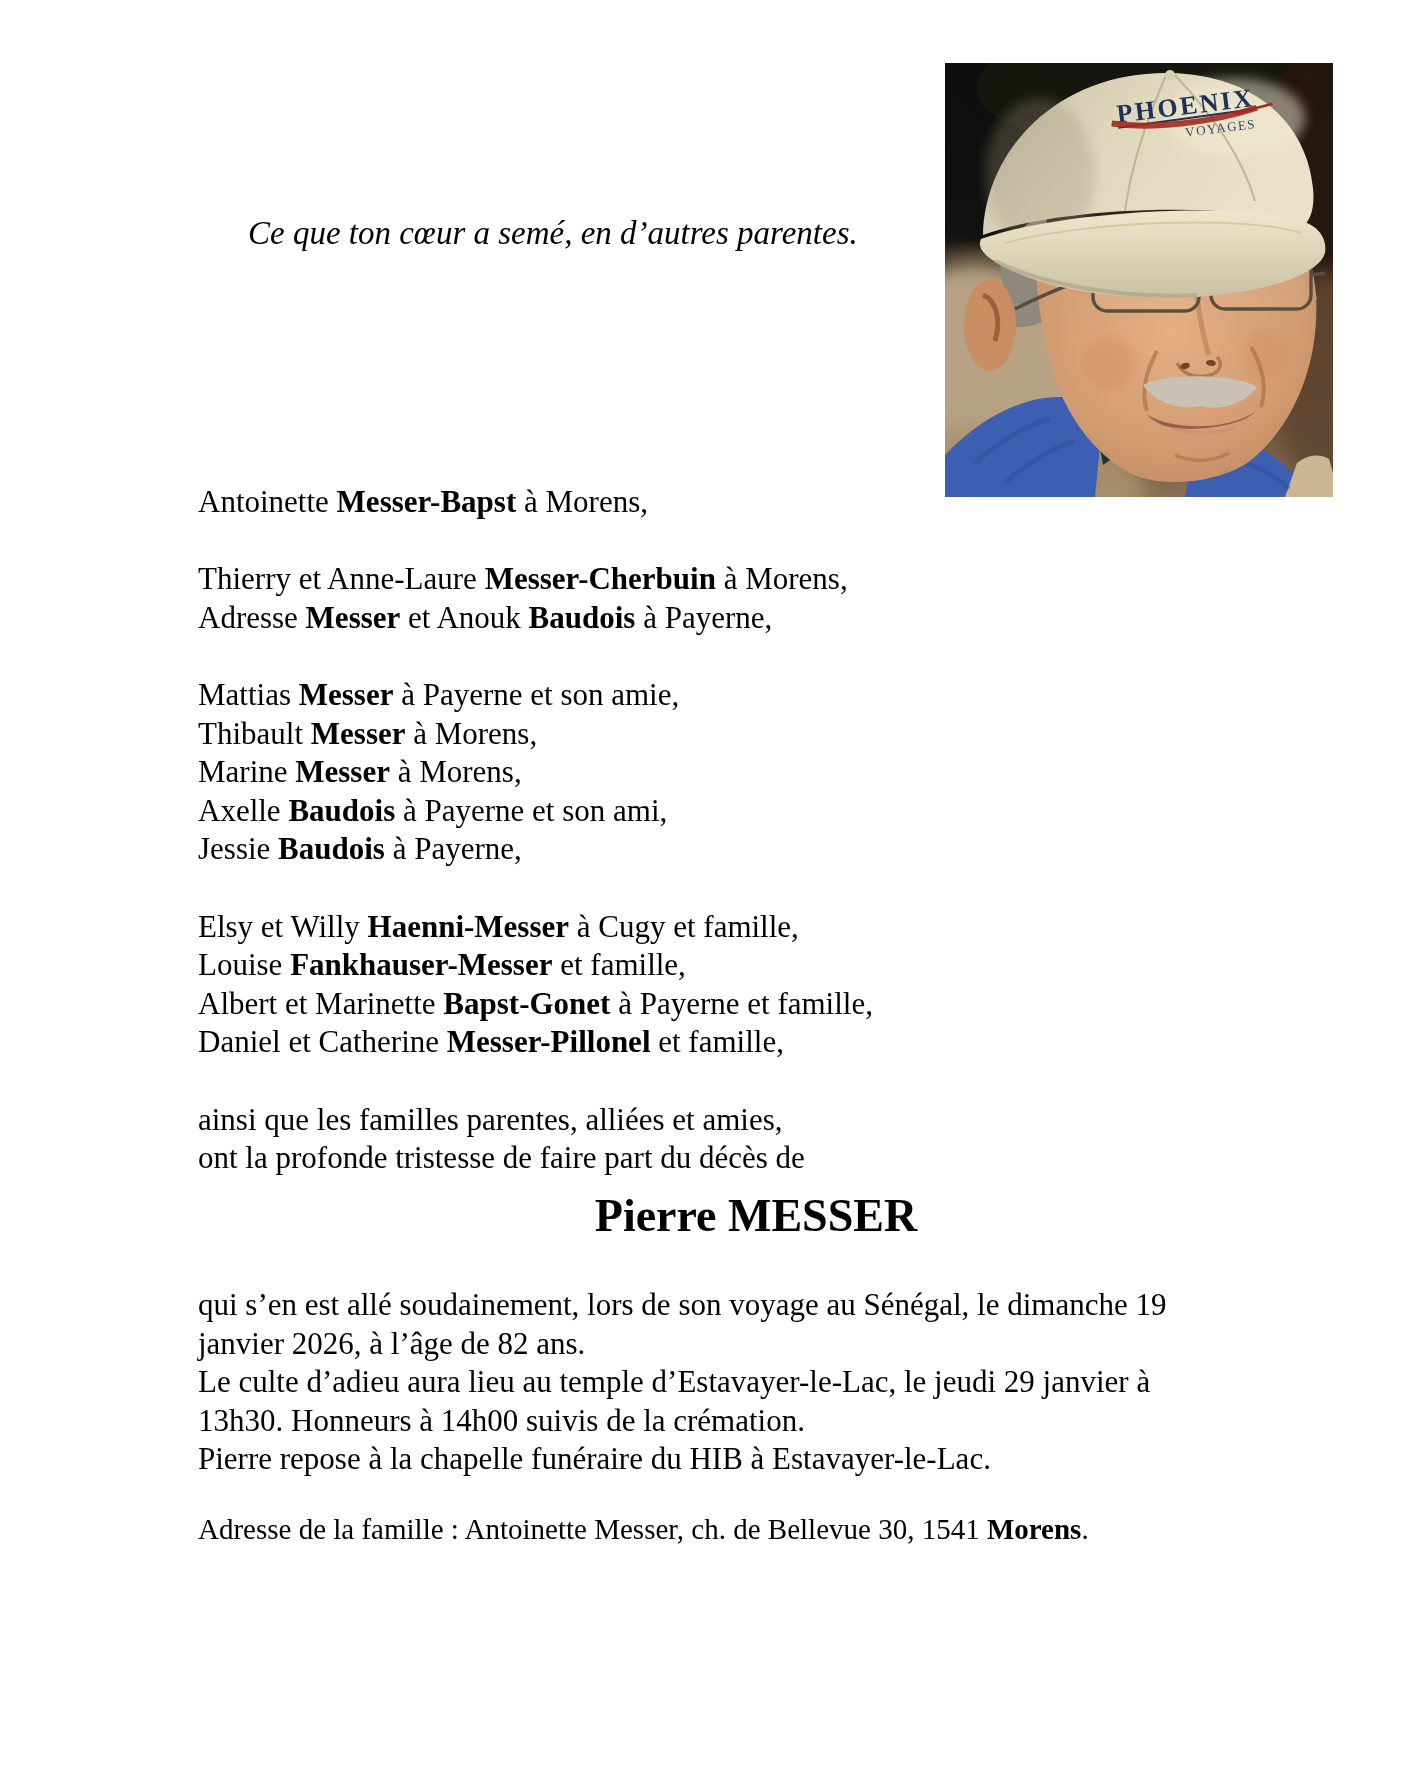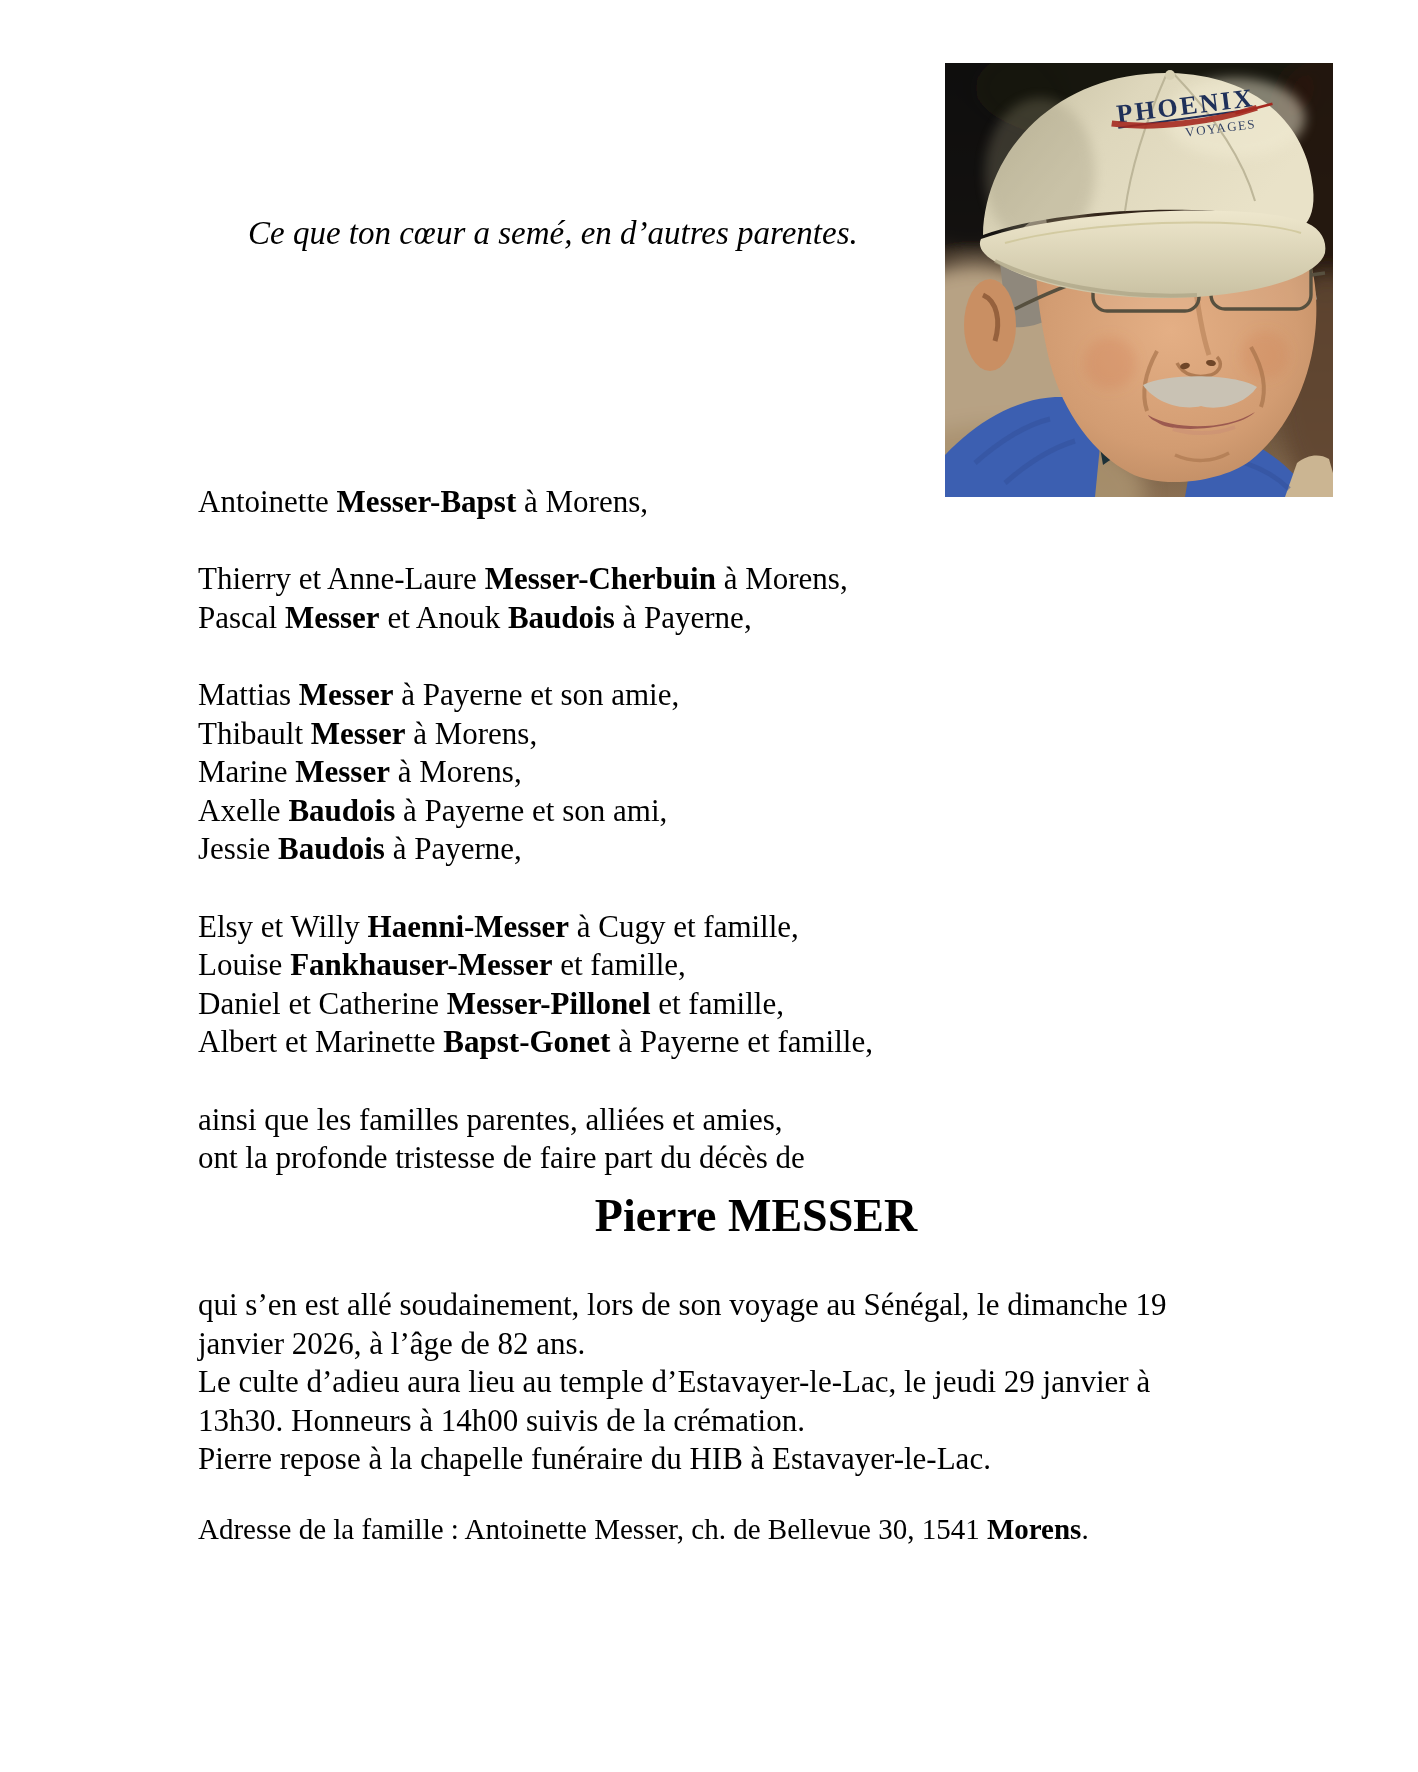--- a/index.html
+++ b/index.html
@@ -169,34 +169,34 @@
       </g>
     </svg>
   </div>
 
   <div class="family" id="family-groups">
       <div class="group">
         <div class="line"><span>Antoinette </span><b>Messer-Bapst</b><span> à Morens,</span></div>
       </div>
       <div class="group">
         <div class="line"><span>Thierry et Anne-Laure </span><b>Messer-Cherbuin</b><span> à Morens,</span></div>
-        <div class="line"><span>Pascal </span><b>Messer</b><span> et Anouk </span><b>Baudois</b><span> à Payerne,</span></div>
+        <div class="line"><span>Adresse </span><b>Messer</b><span> et Anouk </span><b>Baudois</b><span> à Payerne,</span></div>
       </div>
       <div class="group">
         <div class="line"><span>Mattias </span><b>Messer</b><span> à Payerne et son amie,</span></div>
         <div class="line"><span>Thibault </span><b>Messer</b><span> à Morens,</span></div>
         <div class="line"><span>Marine </span><b>Messer</b><span> à Morens,</span></div>
         <div class="line"><span>Axelle </span><b>Baudois</b><span> à Payerne et son ami,</span></div>
         <div class="line"><span>Jessie </span><b>Baudois</b><span> à Payerne,</span></div>
       </div>
       <div class="group">
         <div class="line"><span>Elsy et Willy </span><b>Haenni-Messer</b><span> à Cugy et famille,</span></div>
         <div class="line"><span>Louise </span><b>Fankhauser-Messer</b><span> et famille,</span></div>
+        <div class="line"><span>Albert et Marinette </span><b>Bapst-Gonet</b><span> à Payerne et famille,</span></div>
         <div class="line"><span>Daniel et Catherine </span><b>Messer-Pillonel</b><span> et famille,</span></div>
-        <div class="line"><span>Albert et Marinette </span><b>Bapst-Gonet</b><span> à Payerne et famille,</span></div>
       </div>
       <div class="group">
         <div class="line"><span>ainsi que les familles parentes, alliées et amies,</span></div>
         <div class="line"><span>ont la profonde tristesse de faire part du décès de</span></div>
       </div>
     </div>
 
   <div class="title">Pierre MESSER</div>
 
   <div class="details" id="details-lines">

